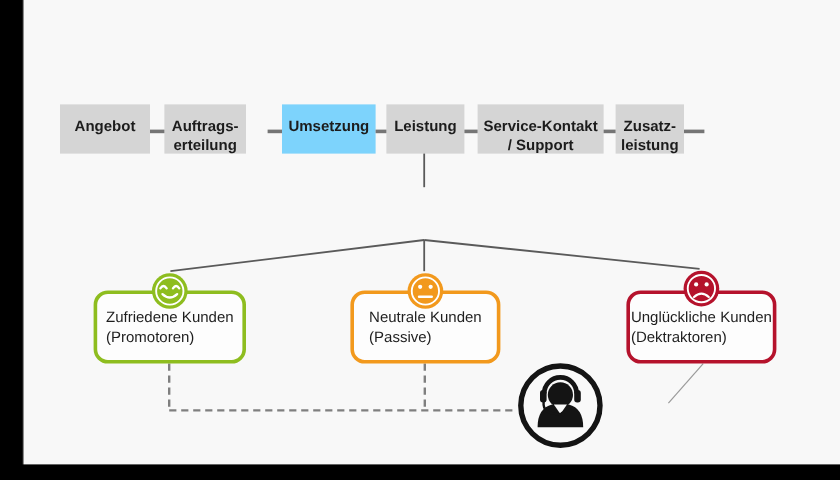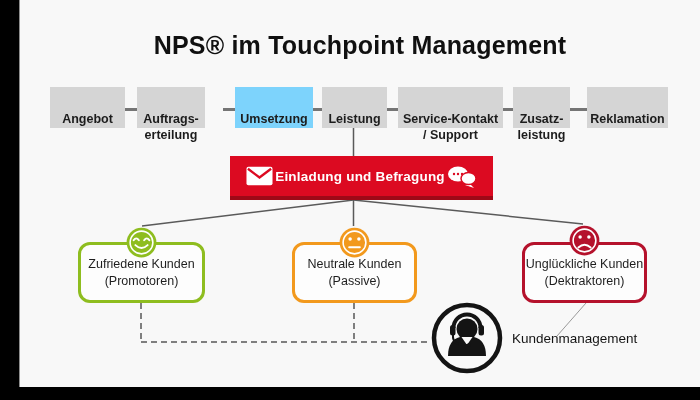--- a/index.html
+++ b/index.html
@@ -15,58 +15,56 @@
   .bottom-bar {
     position:absolute; left:0; top:387px; width:700px; height:13px; background:#000;
   }
   .title {
     position:absolute; left:20px; right:0; top:31px; text-align:center;
     font-size:25px; font-weight:bold; color:#101010; letter-spacing:0.2px;
   }
   .tp-box {
     position:absolute; top:87px; height:41px; box-sizing:border-box;
     font-weight:bold; font-size:12.5px; line-height:16px; text-align:center;
-    padding-top:24px; white-space:pre-line; color:#1c1c1c;
+    padding-top:10px; white-space:pre-line; color:#1c1c1c;
   }
   .lines-layer { position:absolute; left:0; top:0; width:700px; height:400px; pointer-events:none; }
   .banner {
     position:absolute; left:230px; top:156px; width:263px; height:44px; box-sizing:border-box;
     border-bottom:4px solid #9e0917;
     display:flex; align-items:center; justify-content:space-between; padding:0 16px;
   }
   .banner-label { color:#ffffff; font-weight:bold; font-size:13.5px; letter-spacing:0.2px; }
   .seg-box {
     position:absolute; top:242px; height:61px; box-sizing:border-box;
     background:#fdfdfd; border:3px solid #888; border-radius:12px;
     display:flex; align-items:center; justify-content:center;
-    text-align:center; font-size:12.5px; line-height:17px; white-space:pre-line; color:#1e1e1e;
+    text-align:left; font-size:12.5px; line-height:17px; white-space:pre-line; color:#1e1e1e;
   }
   .face-svg { position:absolute; width:35px; height:35px; }
   .person-svg { position:absolute; left:429px; top:300px; width:76px; height:76px; }
   .km-label { position:absolute; left:512px; top:331px; font-size:13.5px; color:#141414; }
 </style>
 </head>
 <body>
 
 <div class="canvas">
 
   <div class="left-strip"></div>
 
-  <div class="title">NPS® im Touchpoint Management</div>
 
   <div class="tp-box" style="left: 50px; width: 75px; background-color: rgb(213, 213, 213);">Angebot</div>
   <div class="tp-box" style="left: 137px; width: 68px; background-color: rgb(213, 213, 213);">Auftrags-
 erteilung</div>
   <div class="tp-box" style="left: 235px; width: 78px; background-color: #7dd3fc;">Umsetzung</div>
   <div class="tp-box" style="left: 322px; width: 65px; background-color: rgb(213, 213, 213);">Leistung</div>
   <div class="tp-box" style="left: 513px; width: 57px; background-color: rgb(213, 213, 213);">Zusatz-
 leistung</div>
   <div class="tp-box" style="left: 398px; width: 105px; background-color: rgb(213, 213, 213);">Service-Kontakt
 / Support</div>
-  <div class="tp-box" style="left: 587px; width: 81px; background-color: rgb(213, 213, 213);">Reklamation</div>
 
   <svg class="lines-layer" viewBox="0 0 700 400">
 
     <line x1="125" y1="109.5" x2="137" y2="109.5" stroke="#757575" stroke-width="3"></line>
     <line x1="223" y1="109.5" x2="235" y2="109.5" stroke="#757575" stroke-width="3"></line>
     <line x1="313" y1="109.5" x2="322" y2="109.5" stroke="#757575" stroke-width="3"></line>
     <line x1="387" y1="109.5" x2="398" y2="109.5" stroke="#757575" stroke-width="3"></line>
     <line x1="503" y1="109.5" x2="513" y2="109.5" stroke="#757575" stroke-width="3"></line>
     <line x1="570" y1="109.5" x2="587" y2="109.5" stroke="#757575" stroke-width="3"></line>
 
@@ -76,35 +74,20 @@
     <line x1="353.5" y1="200" x2="353.5" y2="226" stroke="#5a5a5a" stroke-width="1.5"></line>
     <line x1="353.5" y1="200" x2="583" y2="224" stroke="#5a5a5a" stroke-width="1.5"></line>
 
     <line x1="141" y1="303" x2="141" y2="341" stroke="#7f7f7f" stroke-width="2" stroke-dasharray="6 4"></line>
     <line x1="354" y1="303" x2="354" y2="341" stroke="#7f7f7f" stroke-width="2" stroke-dasharray="6 4"></line>
     <line x1="141" y1="342" x2="429" y2="342" stroke="#7f7f7f" stroke-width="2" stroke-dasharray="6 4"></line>
 
     <line x1="586" y1="303" x2="557" y2="336" stroke="#9a9a9a" stroke-width="1"></line>
   </svg>
 
-  <div class="banner" style="background-color: rgb(220, 10, 33); border-bottom-color: rgb(158, 9, 23);">
-    <svg width="27" height="20" viewBox="0 0 28 20">
-      <rect x="0.5" y="0.5" width="27" height="19" rx="2" fill="#ffffff"></rect>
-      <path d="M 2,2.5 L 14,11.5 L 26,2.5" fill="none" stroke-width="2.4" style="stroke: rgb(220, 10, 33);"></path>
-    </svg>
-    <span class="banner-label">Einladung und Befragung</span>
-    <svg width="30" height="23" viewBox="0 0 30 23">
-      <ellipse cx="11" cy="9" rx="10" ry="7.5" fill="#ffffff"></ellipse>
-      <circle cx="7" cy="9" r="1.2" style="fill: rgb(220, 10, 33);"></circle>
-      <circle cx="11" cy="9" r="1.2" style="fill: rgb(220, 10, 33);"></circle>
-      <circle cx="15" cy="9" r="1.2" style="fill: rgb(220, 10, 33);"></circle>
-      <path d="M 23,19 L 27,23 L 18,20 Z" fill="#ffffff"></path>
-      <ellipse cx="21.5" cy="13.5" rx="7.5" ry="6" fill="#ffffff" stroke-width="1.5" style="stroke: rgb(220, 10, 33);"></ellipse>
-    </svg>
-  </div>
 
   <div class="seg-box" style="left: 78px; width: 127px; border-color: rgb(142, 189, 31);">Zufriedene Kunden
 (Promotoren)</div>
   <div class="seg-box" style="left: 522px; width: 125px; border-color: rgb(181, 18, 44);">Unglückliche Kunden
 (Dektraktoren)</div>
   <div class="seg-box" style="left: 292px; width: 125px; border-color: rgb(242, 153, 29);">Neutrale Kunden
 (Passive)</div>
 
   <svg class="face-svg" style="left:124px;top:225px;" viewBox="-20 -20 40 40">
     <circle cx="0" cy="0" r="17" style="fill: rgb(142, 189, 31);"></circle>
@@ -132,16 +115,15 @@
     <circle cx="0" cy="0" r="33" fill="#f9f9f9" stroke="#141414" stroke-width="4.5"></circle>
     <circle cx="0" cy="-9" r="10.5" fill="#141414"></circle>
     <path d="M -19,18 Q -19,2 -7,-1 L 7,-1 Q 19,2 19,18 Z" fill="#141414"></path>
     <path d="M -5.5,-1 L 5.5,-1 L 0,7 Z" fill="#f9f9f9"></path>
     <path d="M -13.5,-10 A 13.5,13.5 0 0 1 13.5,-10" fill="none" stroke="#141414" stroke-width="4"></path>
     <rect x="-17" y="-13" width="5.5" height="10.5" rx="2.5" fill="#141414"></rect>
     <rect x="11.5" y="-13" width="5.5" height="10.5" rx="2.5" fill="#141414"></rect>
     <path d="M -14,-3 Q -15,8 1,7" fill="none" stroke="#141414" stroke-width="2"></path>
     <circle cx="2" cy="7" r="2" fill="#141414"></circle>
   </svg>
-  <div class="km-label">Kundenmanagement</div>
 
   <div class="bottom-bar"></div>
 </div>
 
 </body></html>

